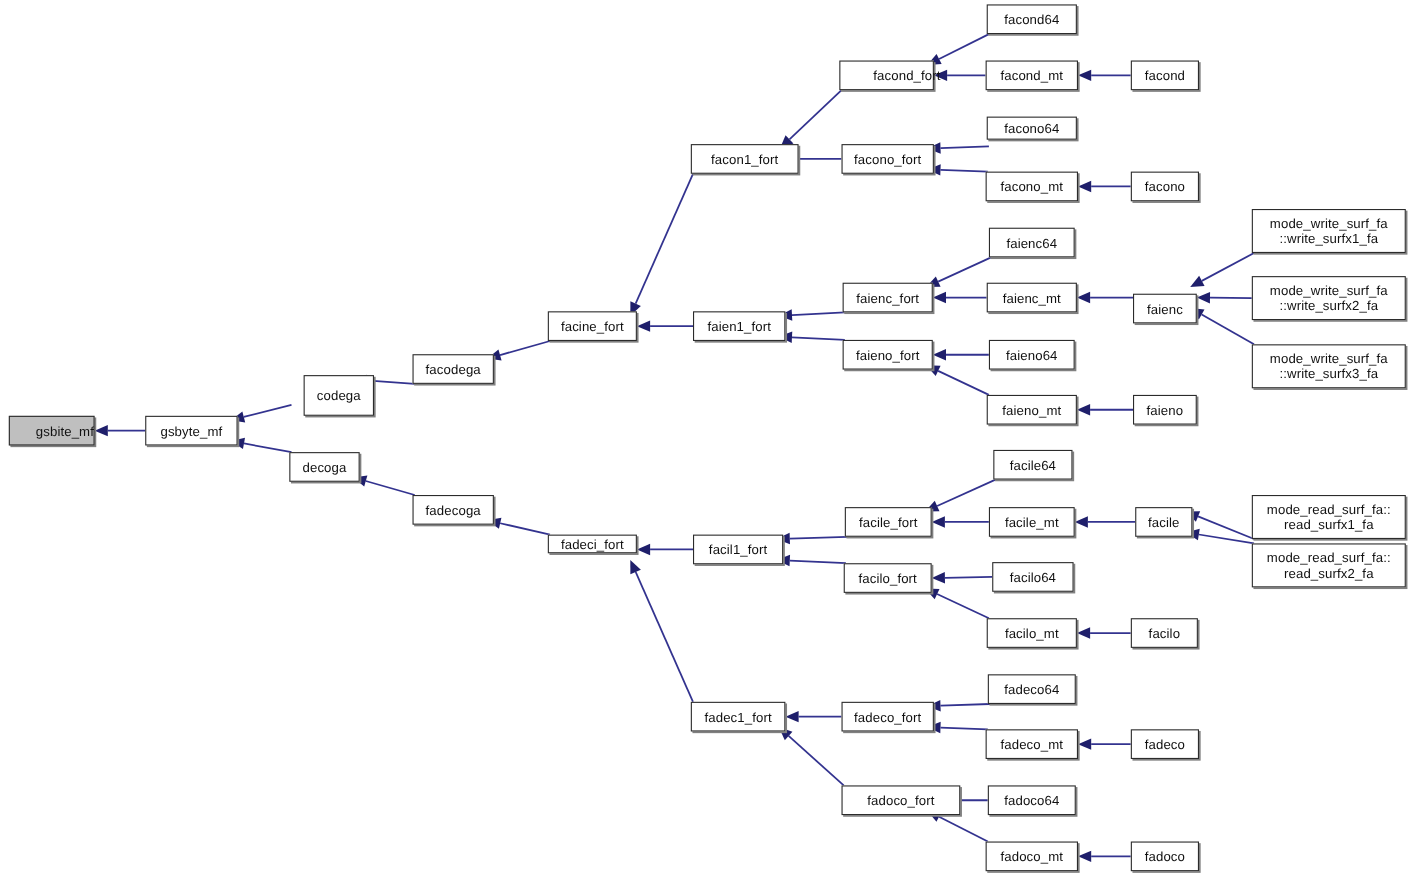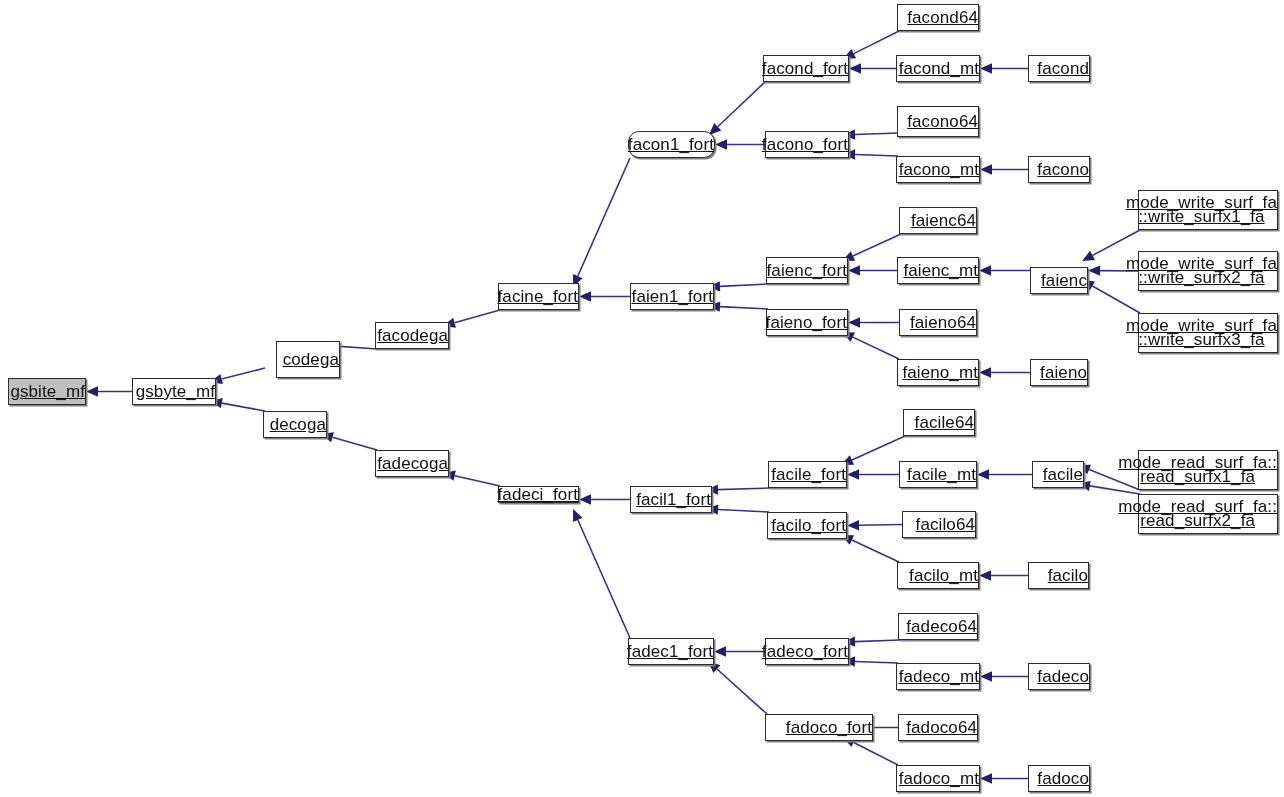--- a/index.html
+++ b/index.html
@@ -24,30 +24,29 @@
     width: 1284px;
     height: 797px;
     pointer-events: none;
   }
   .node {
     position: absolute;
     box-sizing: border-box;
     border: 1px solid #2b2b2b;
     background: #ffffff;
     color: #111111;
-    font-size: 17px;
+    font-size: 12px;
     line-height: 14px;
     display: flex;
     align-items: center;
-    justify-content: flex-end;
+    justify-content: center;
     text-align: center;
     box-shadow: 1.5px 1.5px 0 0 #808080;
     white-space: pre;
     letter-spacing: 0.1px;
-    text-decoration: underline;
   }
   .node.highlight {
     background: #bfbfbf;
   }
   .node-label {
     display: block;
     white-space: pre;
   }
 </style>
 </head>
@@ -250,35 +249,35 @@
     </svg>
   <div id="nodes">
       <div class="node highlight" style="left: 8px; top: 378px; width: 78px; height: 27px; padding-left: 24px;"><span class="node-label">gsbite_mf</span></div>
       <div class="node" style="left: 132px; top: 378px; width: 84px; height: 27px;"><span class="node-label">gsbyte_mf</span></div>
       <div class="node" style="left: 276px; top: 341px; width: 64px; height: 37px;"><span class="node-label">codega</span></div>
       <div class="node" style="left: 263px; top: 411px; width: 64px; height: 27px;"><span class="node-label">decoga</span></div>
       <div class="node" style="left: 375px; top: 322px; width: 74px; height: 27px;"><span class="node-label">facodega</span></div>
       <div class="node" style="left: 375px; top: 450px; width: 74px; height: 27px;"><span class="node-label">fadecoga</span></div>
       <div class="node" style="left: 498px; top: 283px; width: 81px; height: 27px;"><span class="node-label">facine_fort</span></div>
       <div class="node" style="left: 498px; top: 486px; width: 81px; height: 17px;"><span class="node-label">fadeci_fort</span></div>
-      <div class="node" style="left: 628px; top: 131px; width: 87px; height: 27px; border-radius: 11px;"><span class="node-label">facon1_fort</span></div>
+      <div class="node" style="left: 628px; top: 131px; width: 98px; height: 27px;"><span class="node-label">facon1_fort</span></div>
       <div class="node" style="left: 630px; top: 283px; width: 84px; height: 27px;"><span class="node-label">faien1_fort</span></div>
       <div class="node" style="left: 630px; top: 486px; width: 82px; height: 27px;"><span class="node-label">facil1_fort</span></div>
       <div class="node" style="left: 628px; top: 638px; width: 86px; height: 27px;"><span class="node-label">fadec1_fort</span></div>
       <div class="node" style="left: 763px; top: 55px; width: 86px; height: 27px; padding-left: 37px;"><span class="node-label">facond_fort</span></div>
       <div class="node" style="left: 765px; top: 131px; width: 84px; height: 27px;"><span class="node-label">facono_fort</span></div>
       <div class="node" style="left: 766px; top: 257px; width: 82px; height: 27px;"><span class="node-label">faienc_fort</span></div>
       <div class="node" style="left: 766px; top: 309px; width: 82px; height: 27px;"><span class="node-label">faieno_fort</span></div>
       <div class="node" style="left: 768px; top: 461px; width: 79px; height: 27px;"><span class="node-label">facile_fort</span></div>
       <div class="node" style="left: 767px; top: 512px; width: 80px; height: 27px;"><span class="node-label">facilo_fort</span></div>
       <div class="node" style="left: 765px; top: 638px; width: 84px; height: 27px;"><span class="node-label">fadeco_fort</span></div>
       <div class="node" style="left: 765px; top: 714px; width: 108px; height: 27px;"><span class="node-label">fadoco_fort</span></div>
       <div class="node" style="left: 897px; top: 4px; width: 82px; height: 27px;"><span class="node-label">facond64</span></div>
       <div class="node" style="left: 896px; top: 55px; width: 84px; height: 27px;"><span class="node-label">facond_mt</span></div>
-      <div class="node" style="left: 897px; top: 106px; width: 82px; height: 31px;"><span class="node-label">facono64</span></div>
+      <div class="node" style="left: 897px; top: 106px; width: 82px; height: 21px;"><span class="node-label">facono64</span></div>
       <div class="node" style="left: 896px; top: 156px; width: 84px; height: 27px;"><span class="node-label">facono_mt</span></div>
       <div class="node" style="left: 899px; top: 207px; width: 78px; height: 27px;"><span class="node-label">faienc64</span></div>
       <div class="node" style="left: 897px; top: 257px; width: 82px; height: 27px;"><span class="node-label">faienc_mt</span></div>
       <div class="node" style="left: 899px; top: 309px; width: 78px; height: 27px;"><span class="node-label">faieno64</span></div>
       <div class="node" style="left: 897px; top: 359px; width: 82px; height: 27px;"><span class="node-label">faieno_mt</span></div>
       <div class="node" style="left: 903px; top: 409px; width: 72px; height: 27px;"><span class="node-label">facile64</span></div>
       <div class="node" style="left: 899px; top: 461px; width: 78px; height: 27px;"><span class="node-label">facile_mt</span></div>
       <div class="node" style="left: 902px; top: 511px; width: 74px; height: 27px;"><span class="node-label">facilo64</span></div>
       <div class="node" style="left: 897px; top: 562px; width: 82px; height: 27px;"><span class="node-label">facilo_mt</span></div>
       <div class="node" style="left: 898px; top: 613px; width: 80px; height: 27px;"><span class="node-label">fadeco64</span></div>

